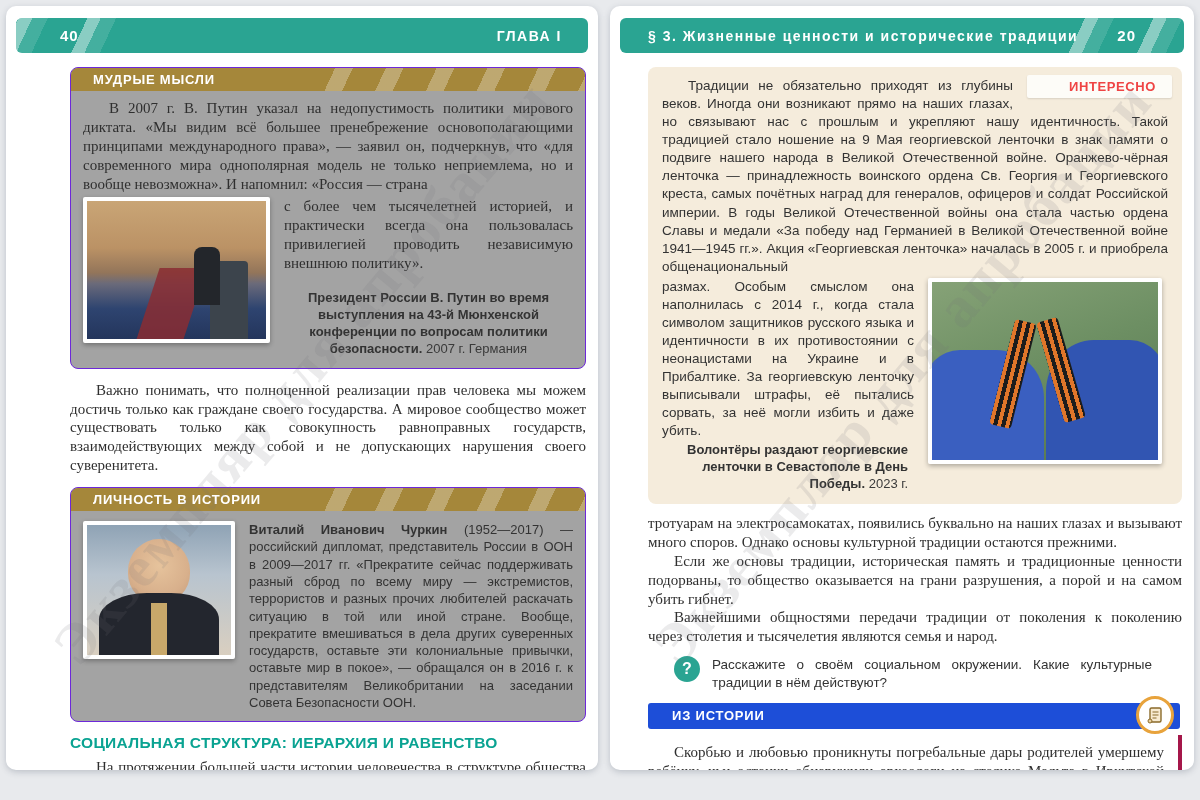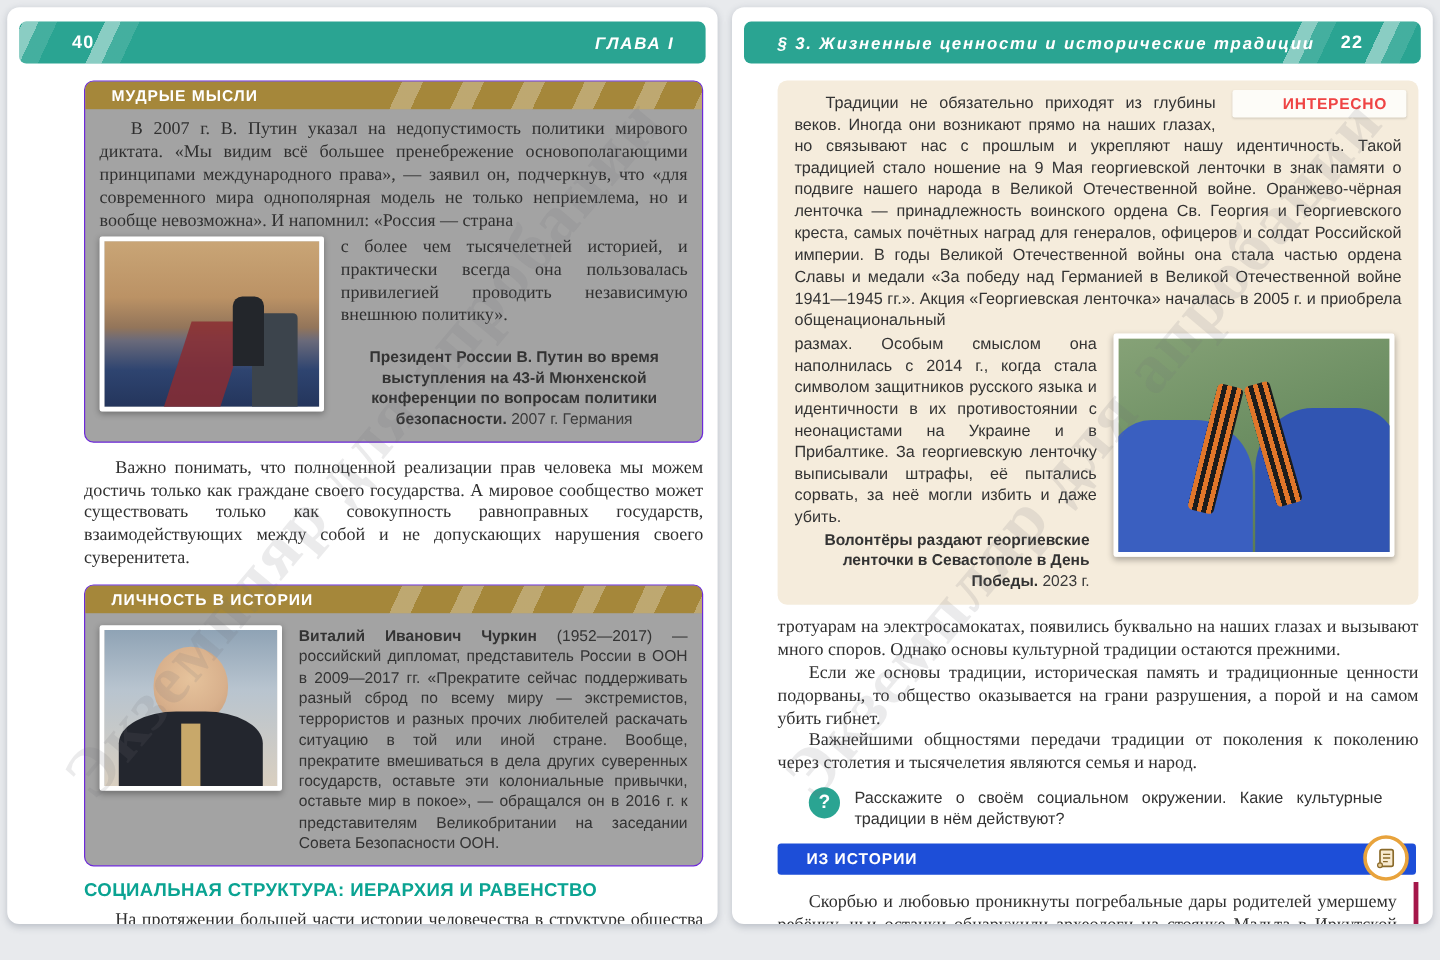--- a/index.html
+++ b/index.html
@@ -18,21 +18,21 @@
   
   .hdr { position:relative; margin:12px 10px 0 10px; height:35px; background:#2aa492; border-radius:6px;
          display:flex; align-items:center; color:#fff; overflow:hidden; }
   .hdr .stripes { position:absolute; top:-6px; width:130px; height:150%;
                   background:repeating-linear-gradient(115deg, transparent 0 18px, rgba(255,255,255,.45) 18px 30px, rgba(255,255,255,.12) 30px 44px, transparent 44px 62px); }
   .page-left  .hdr .stripes { left:-14px; }
   .page-right .hdr .stripes { right:-14px; }
   .hdr .pnum { font-weight:bold; font-size:15px; letter-spacing:1px; z-index:2; }
   .page-left  .hdr .pnum { margin-left:44px; }
   .page-right .hdr .pnum { margin-left:auto; margin-right:48px; }
-  .hdr .htitle { font-weight:bold; font-size:14px; letter-spacing:1.5px; z-index:2;font-style:italic; }
+  .hdr .htitle { font-weight:bold; font-size:14px; letter-spacing:1.5px; z-index:2; }
   .page-left  .hdr .htitle { margin-left:auto; margin-right:26px; }
   .page-right .hdr .htitle { margin-left:28px; }
 
   .content-l { padding:14px 12px 0 64px; }
   .content-r { padding:14px 12px 0 38px; }
 
   .serif { font-family:"Liberation Serif","DejaVu Serif",serif; font-size:15px; line-height:1.26;
            color:#2f2f2f; text-align:justify; }
   .indent { text-indent:26px; }
 
@@ -165,21 +165,21 @@
     <p class="serif indent"><span>На протяжении большей части истории человечества в структуре общества главенствовал принцип </span></p>
   </div>
 </div>
 
 <div class="page page-right">
   <div class="watermark">Экземпляр для апробации</div>
 
   <div class="hdr">
     <span class="stripes"></span>
     <span class="htitle">§ 3. Жизненные ценности и исторические традиции</span>
-    <span class="pnum">22</span>
+    <span class="pnum">20</span>
   </div>
 
   <div class="content-r">
     <div class="beigebox">
       <p class="sans-box indent"><span class="tab">ИНТЕРЕСНО</span><span>Традиции не обязательно приходят из глубины веков. Иногда они возникают прямо на наших глазах, но связывают нас с прошлым и укрепляют нашу идентичность. Такой традицией стало ношение на 9 Мая георгиевской ленточки в знак памяти о подвиге нашего народа в Великой Отечественной войне. Оранжево-чёрная ленточка — принадлежность воинского ордена Св. Георгия и Георгиевского креста, самых почётных наград для генералов, офицеров и солдат Российской империи. В годы Великой Отечественной войны она стала частью ордена Славы и медали «За победу над Германией в Великой Отечественной войне 1941—1945 гг.». Акция «Георгиевская ленточка» началась в 2005 г. и приобрела общенациональный</span></p>
       <div class="int-row">
         <div class="int-col">
           <p class="sans-box">размах. Особым смыслом она наполнилась с 2014 г., когда стала символом защитников русского языка и идентичности в их противостоянии с неонацистами на Украине и в Прибалтике. За георгиевскую ленточку выписывали штрафы, её пытались сорвать, за неё могли избить и даже убить.</p>
           <p class="cap int-cap"><b>Волонтёры раздают георгиевские ленточки в Севастополе в День Победы.</b><span> 2023 г.</span></p>
         </div>

